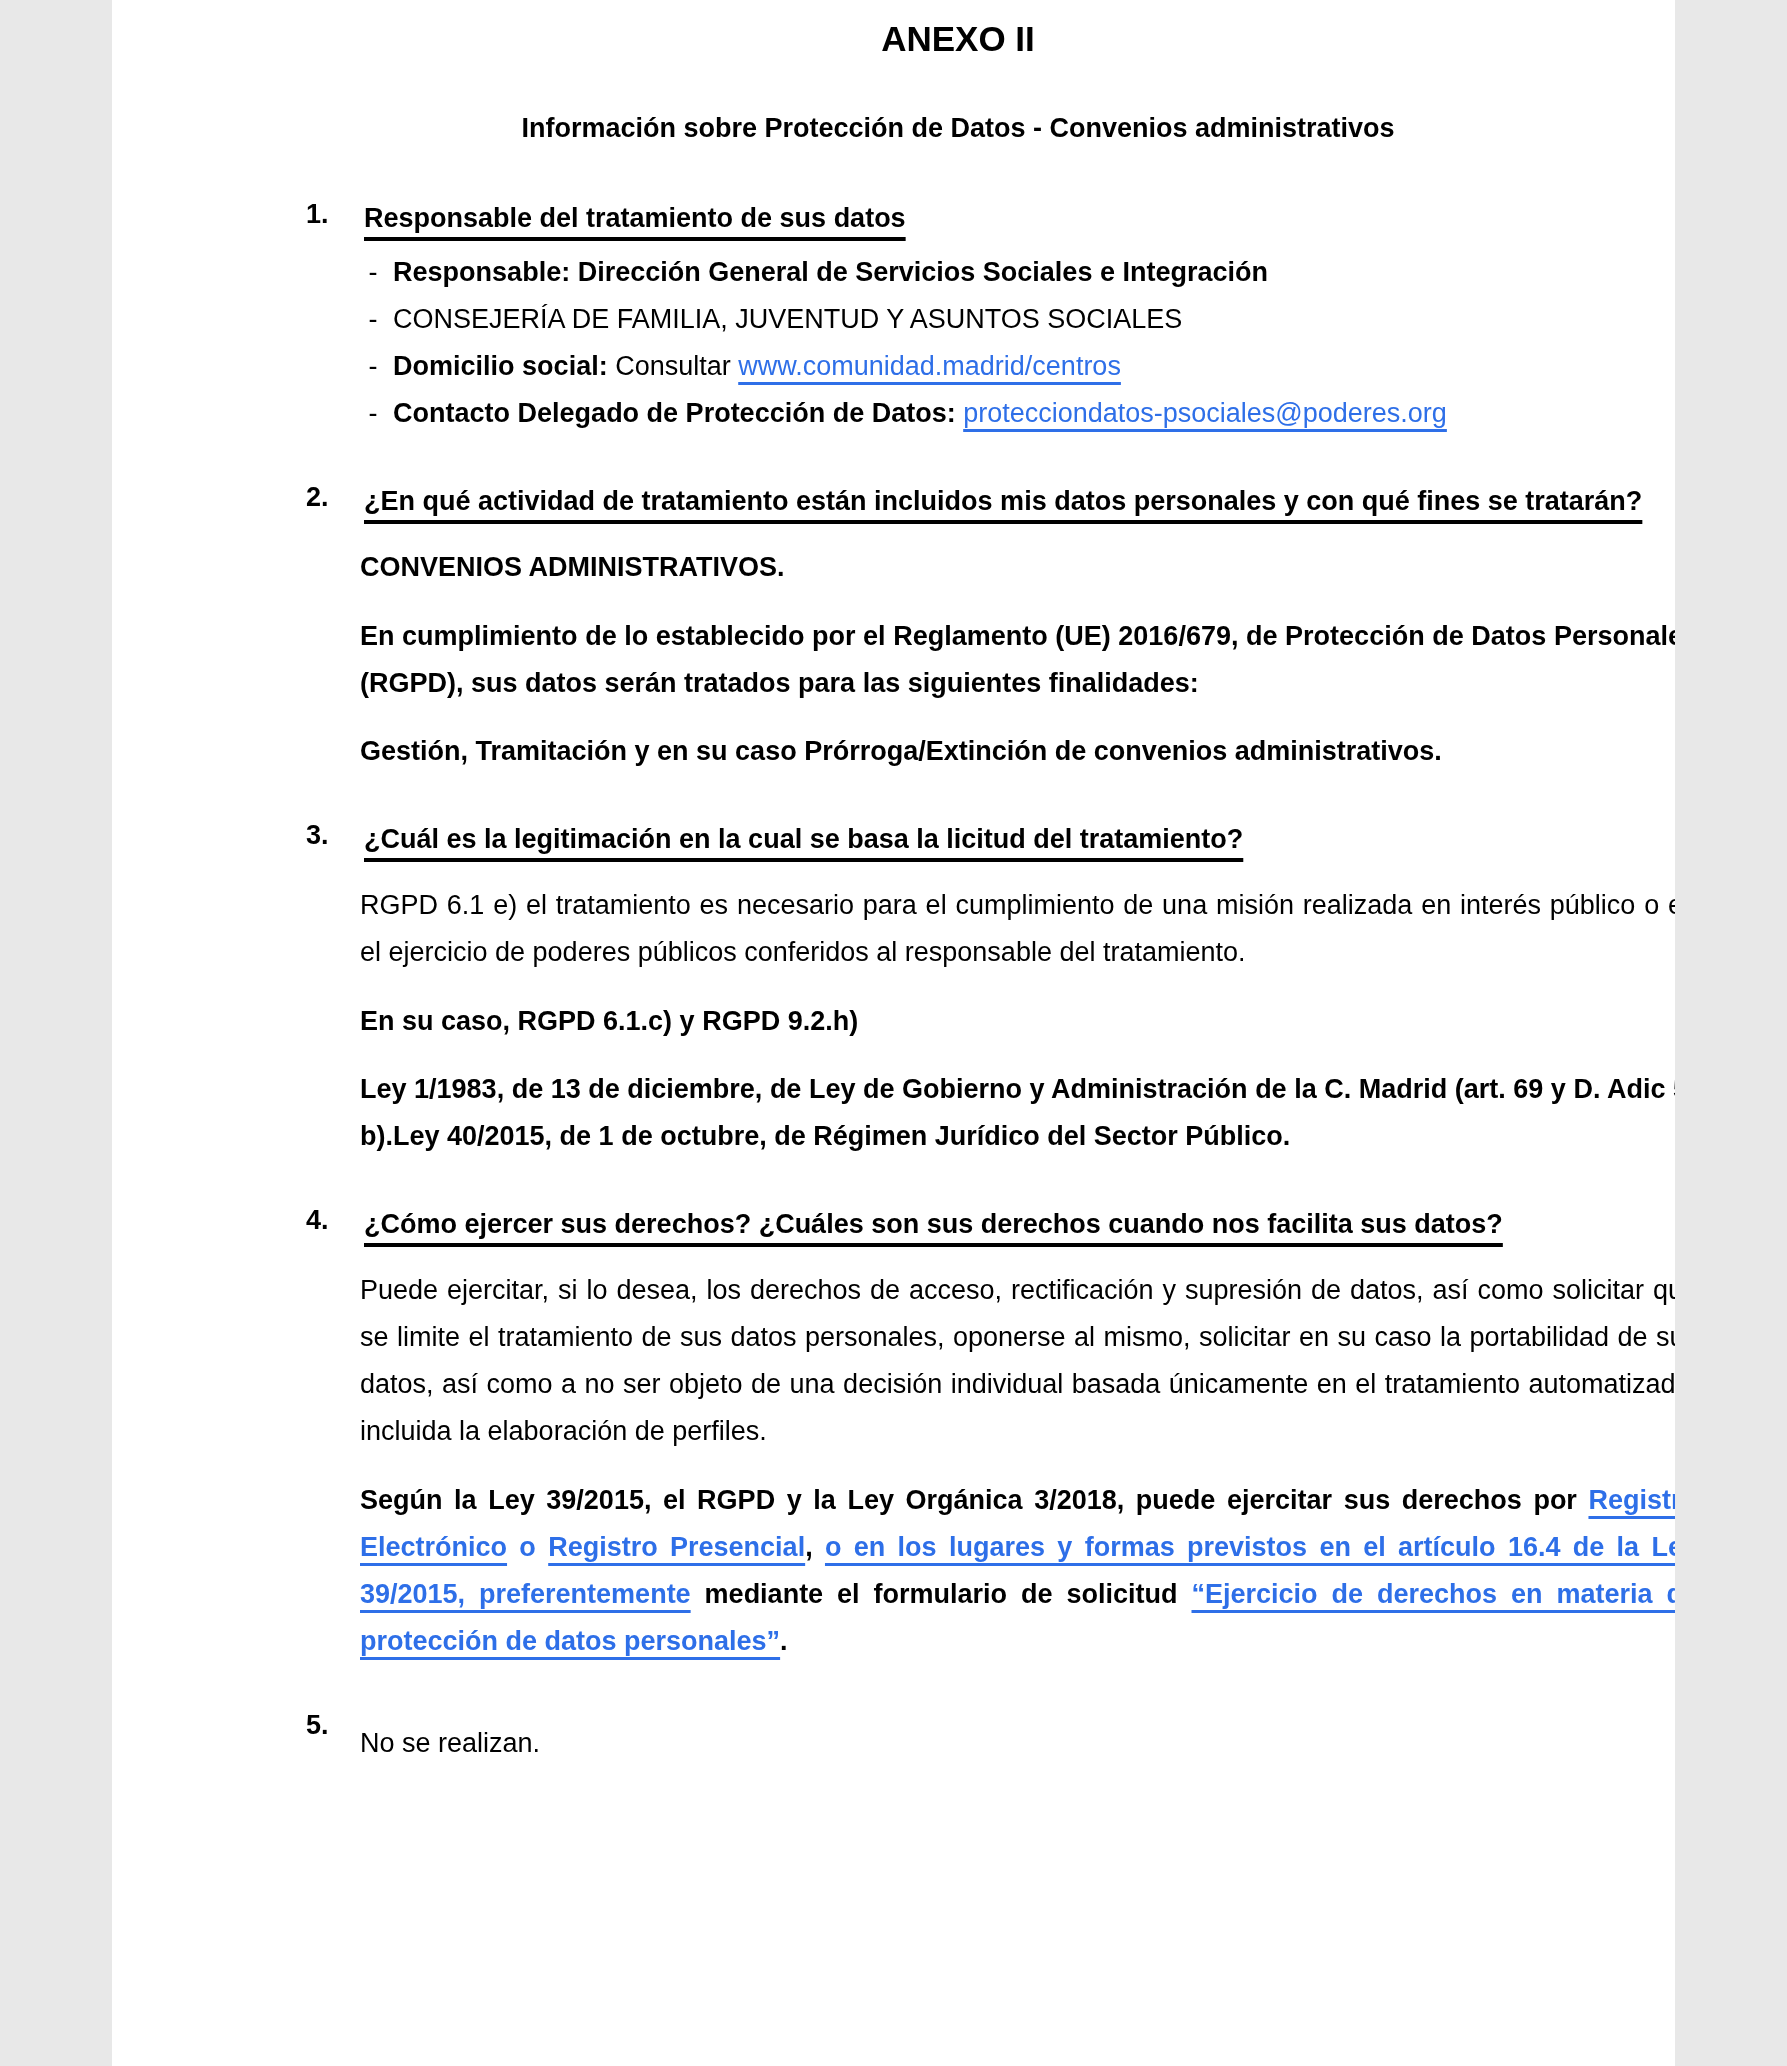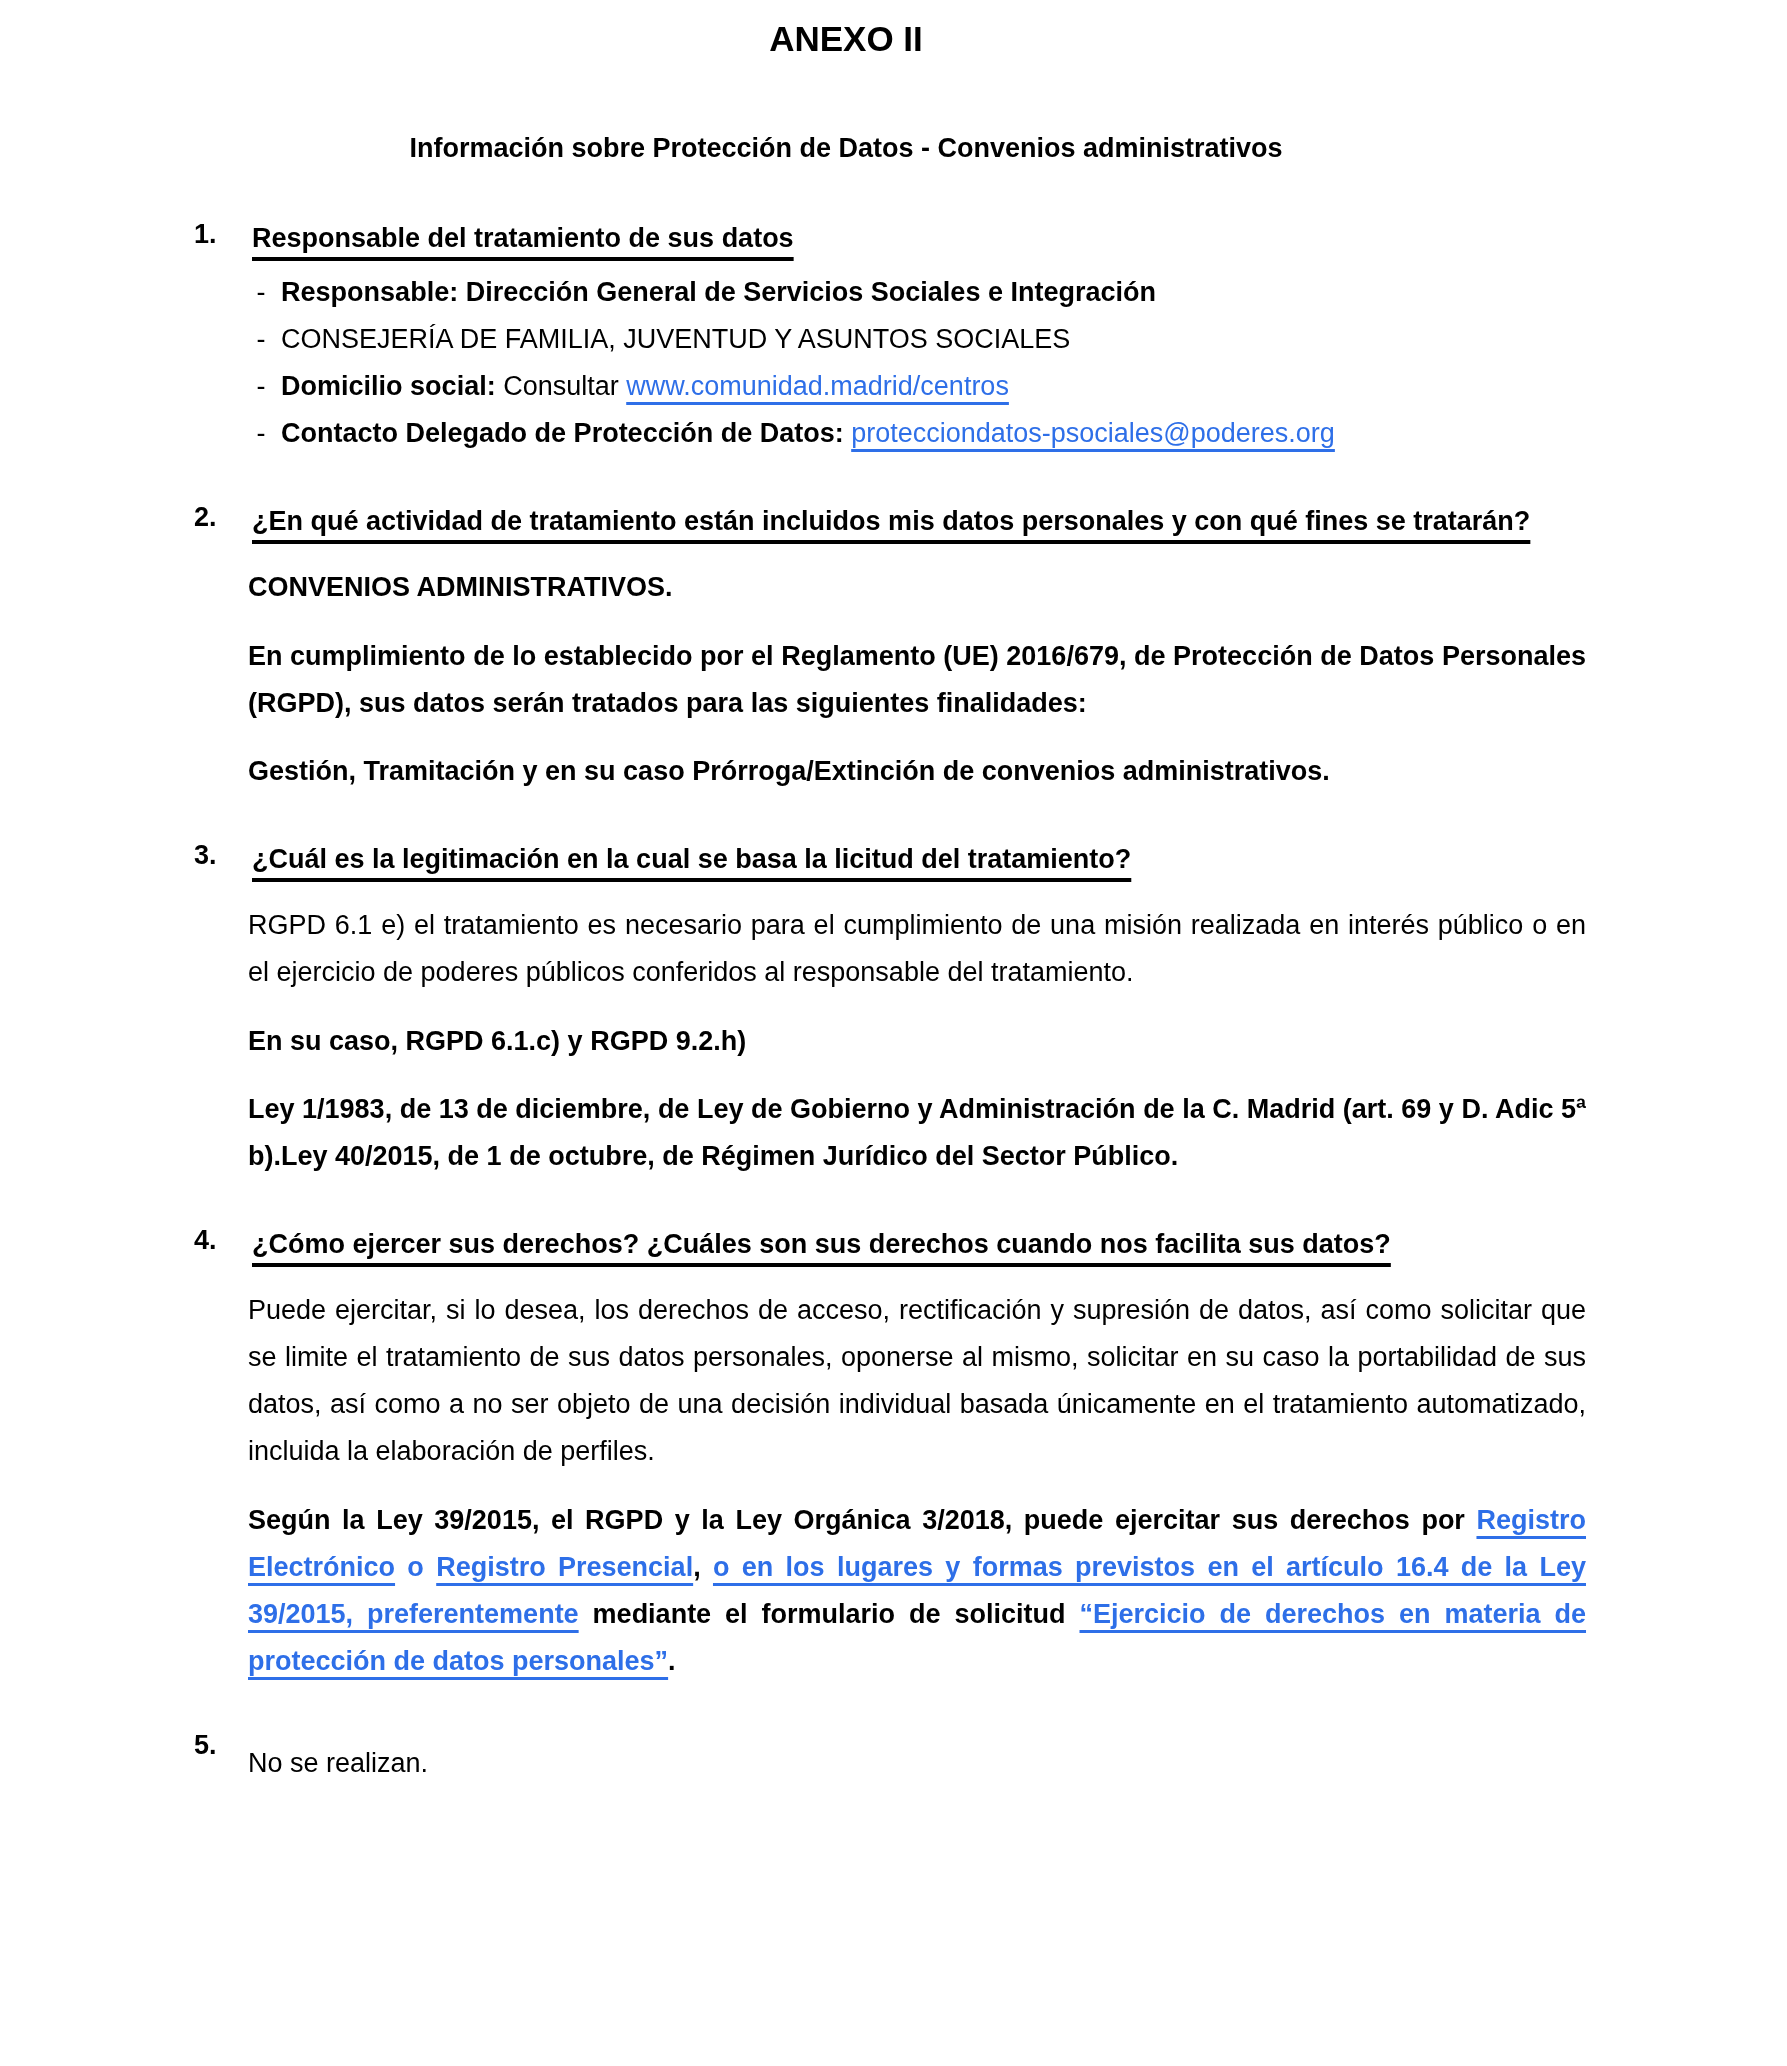--- a/index.html
+++ b/index.html
@@ -1,38 +1,38 @@
 <!DOCTYPE html>
 <html style="font-size:11.5px"><head>
 <meta charset="utf-8">
 <style>
   * { box-sizing: border-box; }
   html,body { margin:0; padding:0; background:#e8e8e8; }
   .page {
     position: relative;
-    width: 1787px;
+    width: 1563px;
     height: 2066px;
     margin: 0 auto;
     background: #ffffff;
     color: #000000;
     font-family: "Liberation Sans", "DejaVu Sans", sans-serif;
     font-size: 27px;
     line-height: 47px;
     padding: 17.3px 190px 0 194px;
     overflow: hidden;
   }
   .center-block {
     width: 1338px;
     margin-left: 54px;
     position: relative;
     left: -71px;
     text-align: center;
   }
   .doc-title { font-size: 35px; font-weight: bold; line-height: 43px; }
-  .doc-subtitle { font-size: 27px; font-weight: bold; margin-top: 65px; }
+  .doc-subtitle { font-size: 27px; font-weight: bold; margin-top: 45px; }
 
   .section { display: flex; align-items: flex-start; }
   .num { width: 54px; flex: none; font-weight: bold; }
   .sec-body { width: 1338px; flex: none; }
 
   .heading { font-weight: bold; text-align: justify; font-size: 27px; margin: 4px; }
   .hd {
     text-decoration: underline;
     text-decoration-thickness: 4.3px;
     text-underline-offset: 10px;

